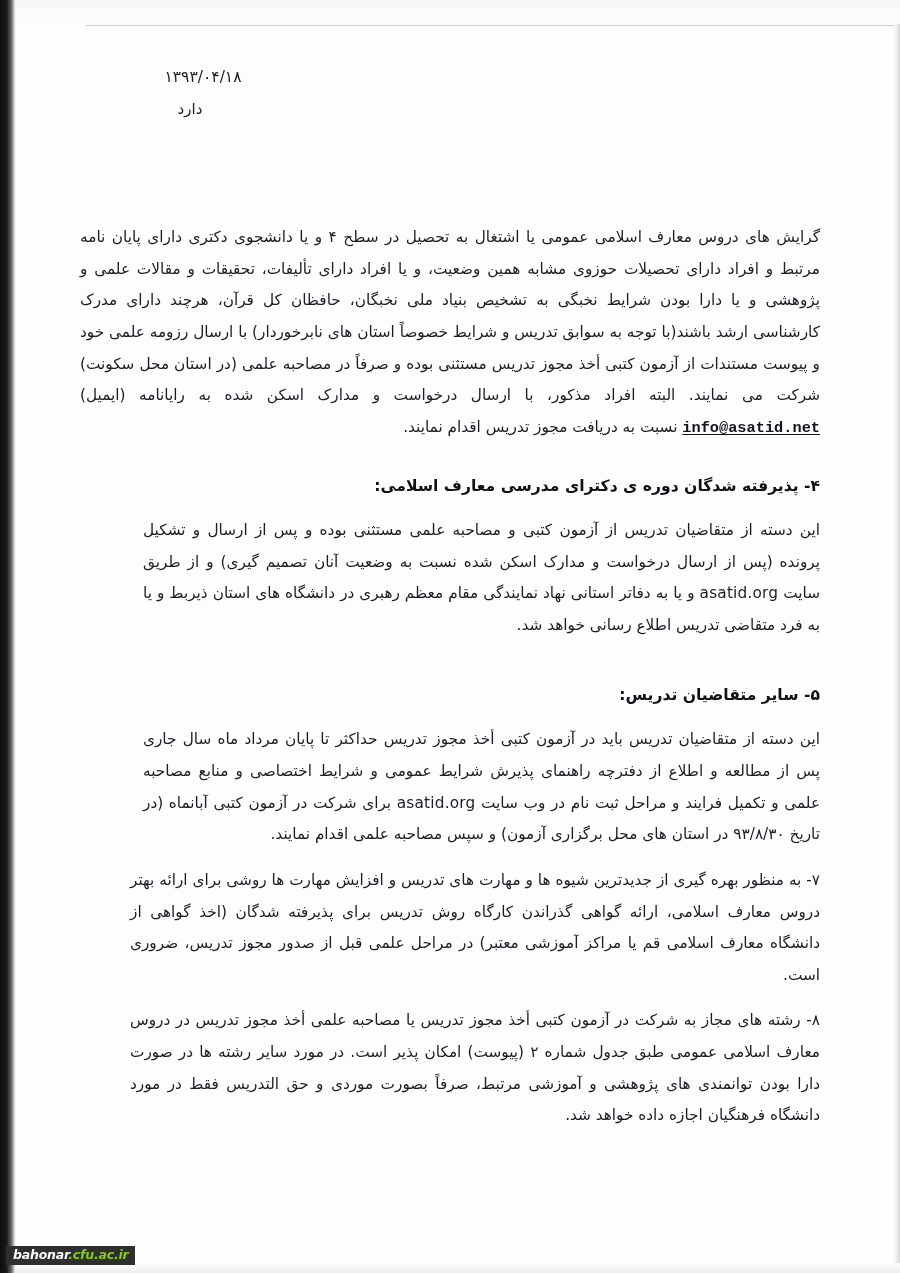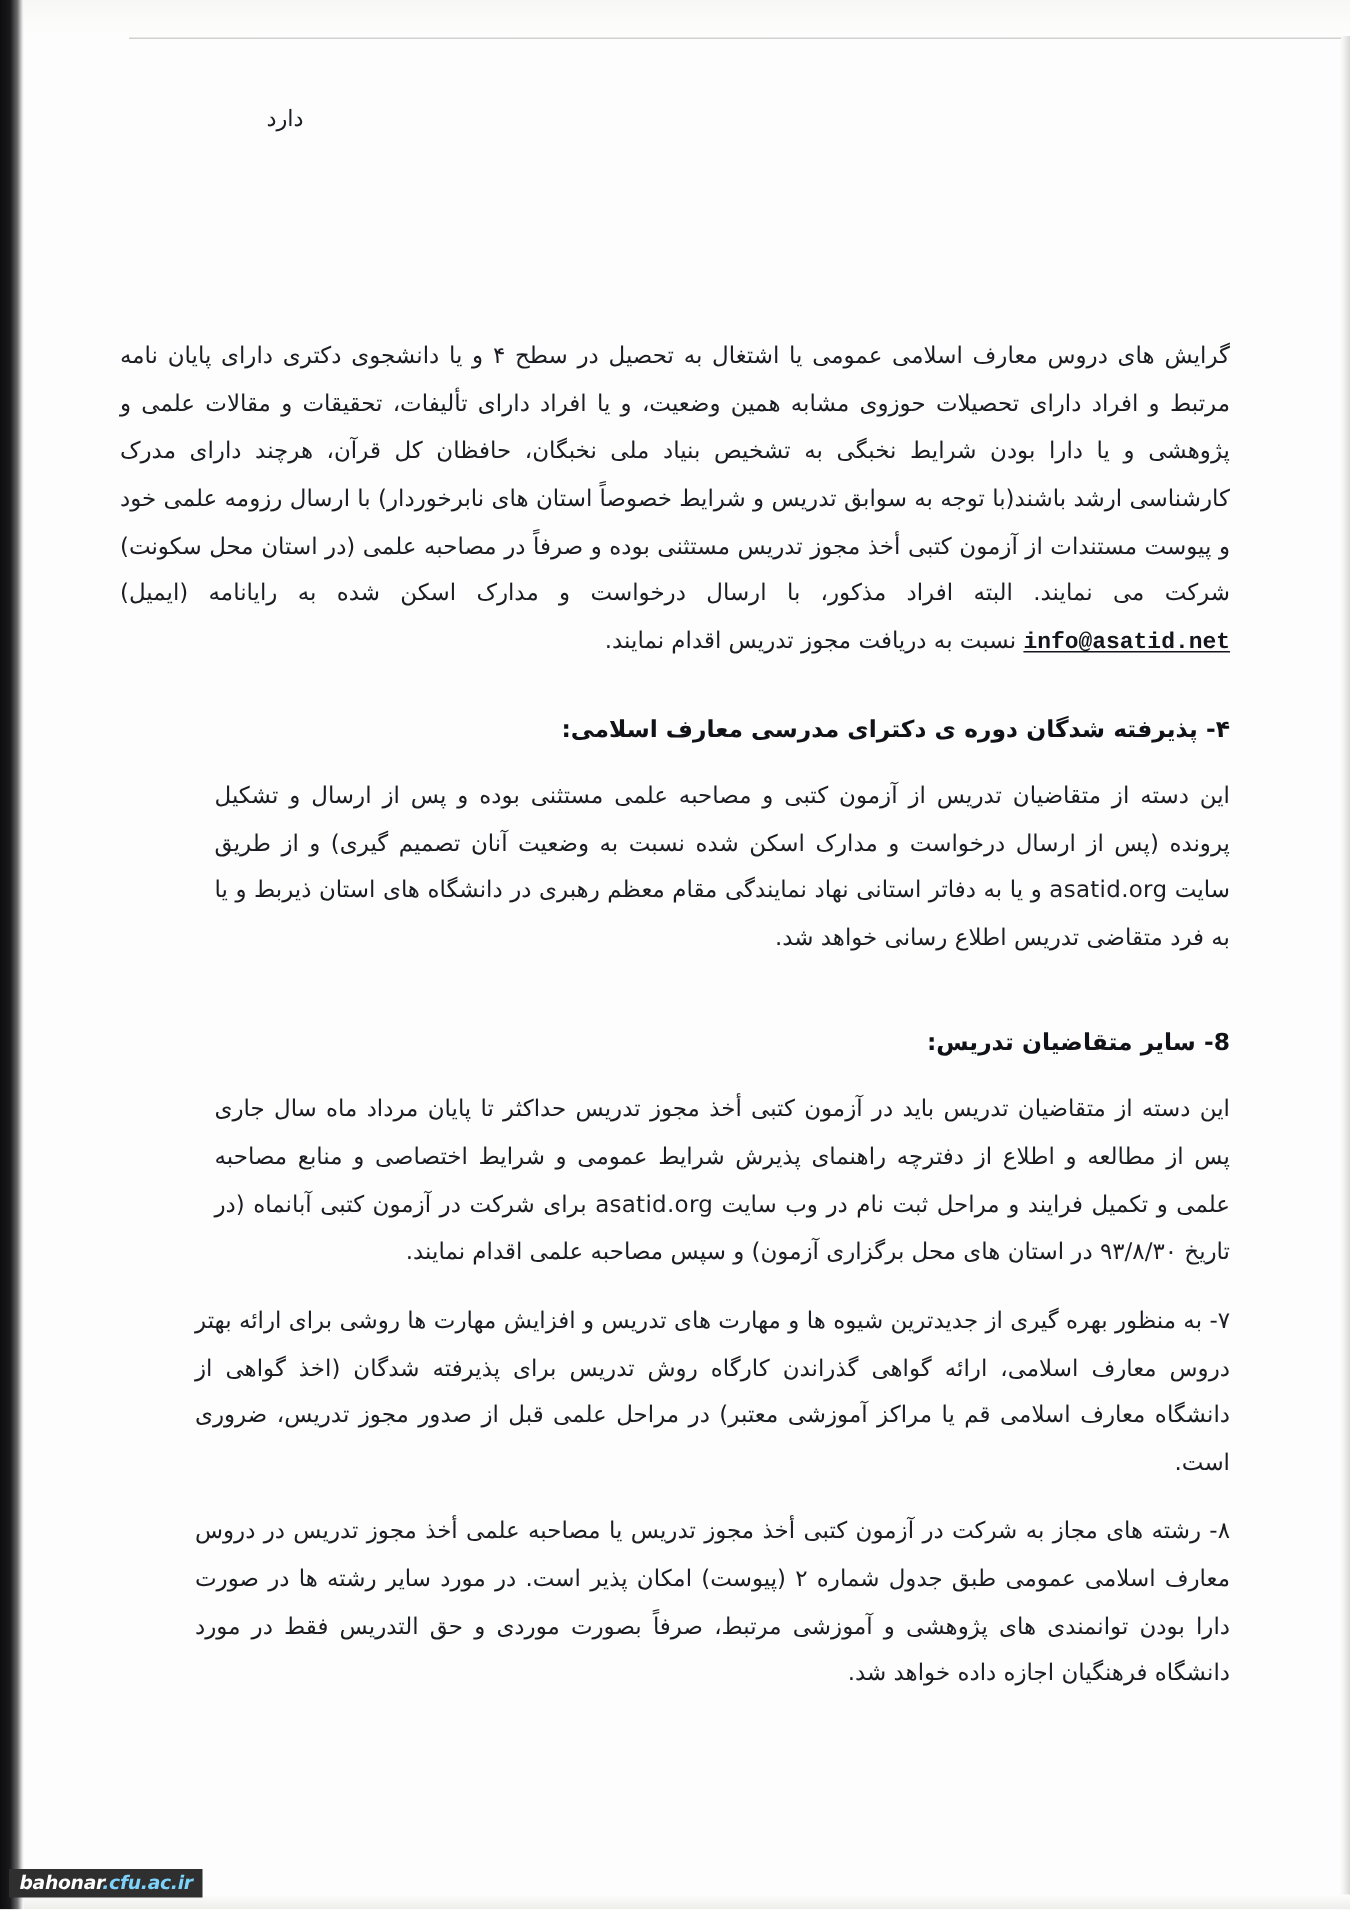--- a/index.html
+++ b/index.html
@@ -147,46 +147,47 @@
     direction: ltr;
     font-family: "DejaVu Sans", "Liberation Sans", sans-serif;
     font-size: 12.5px;
     font-weight: bold;
     font-style: italic;
     letter-spacing: -0.2px;
     line-height: 1;
     white-space: nowrap;
   }
   .watermark .wm-name { color: #ffffff; }
-  .watermark .wm-tld  { color: #7dd3fc; font-style: italic; }
+  .watermark .wm-tld  { color: #84cc16; font-style: italic; }
 </style>
 </head>
 <body>
 
 <div class="page">
 
   <div class="scan-edge-left"></div>
   <div class="scan-edge-right"></div>
   <div class="scan-edge-top"></div>
   <div class="scan-rule-top"></div>
   <div class="scan-edge-bottom"></div>
 
   <div class="letterhead">
+    <div class="lh-line lh-date">۱۳۹۳/۰۴/۱۸</div>
     <div class="lh-line lh-attach">دارد</div>
   </div>
 
   <div class="body-area">
 
     <p class="para para-lead"><span>گرایش های دروس معارف اسلامی عمومی یا اشتغال به تحصیل در سطح ۴ و یا دانشجوی دکتری دارای پایان نامه مرتبط و افراد دارای تحصیلات حوزوی مشابه همین وضعیت، و یا افراد دارای تألیفات، تحقیقات و مقالات علمی و پژوهشی و یا دارا بودن شرایط نخبگی به تشخیص بنیاد ملی نخبگان، حافظان کل قرآن، هرچند دارای مدرک کارشناسی ارشد باشند(با توجه به سوابق تدریس و شرایط خصوصاً استان های نابرخوردار) با ارسال رزومه علمی خود و پیوست مستندات از آزمون کتبی أخذ مجوز تدریس مستثنی بوده و صرفاً در مصاحبه علمی (در استان محل سکونت) شرکت می نمایند. البته افراد مذکور، با ارسال درخواست و مدارک اسکن شده به رایانامه (ایمیل) </span><a class="email-link" href="#">info@asatid.net</a><span> نسبت به دریافت مجوز تدریس اقدام نمایند.</span></p>
 
     <h2 class="heading first">۴- پذیرفته شدگان دوره ی دکترای مدرسی معارف اسلامی:</h2>
 
     <p class="para para-indent"><span>این دسته از متقاضیان تدریس از آزمون کتبی و مصاحبه علمی مستثنی بوده و پس از ارسال و تشکیل پرونده (پس از ارسال درخواست و مدارک اسکن شده نسبت به وضعیت آنان تصمیم گیری) و از طریق سایت </span><span class="site">asatid.org</span><span> و یا به دفاتر استانی نهاد نمایندگی مقام معظم رهبری در دانشگاه های استان ذیربط و یا به فرد متقاضی تدریس اطلاع رسانی خواهد شد.</span></p>
 
-    <h2 class="heading">8- سایر متقاضیان تدریس:</h2>
+    <h2 class="heading">۵- سایر متقاضیان تدریس:</h2>
 
     <p class="para para-indent"><span>این دسته از متقاضیان تدریس باید در آزمون کتبی أخذ مجوز تدریس حداکثر تا پایان مرداد ماه سال جاری پس از مطالعه و اطلاع از دفترچه راهنمای پذیرش شرایط عمومی و شرایط اختصاصی و منابع مصاحبه علمی و تکمیل فرایند و مراحل ثبت نام در وب سایت </span><span class="site">asatid.org</span><span> برای شرکت در آزمون کتبی آبانماه (در تاریخ ۹۳/۸/۳۰ در استان های محل برگزاری آزمون) و سپس مصاحبه علمی اقدام نمایند.</span></p>
 
 
     <p class="para para-indent-sm">۷- به منظور بهره گیری از جدیدترین شیوه ها و مهارت های تدریس و افزایش مهارت ها روشی برای ارائه بهتر دروس معارف اسلامی، ارائه گواهی گذراندن کارگاه روش تدریس برای پذیرفته شدگان (اخذ گواهی از دانشگاه معارف اسلامی قم یا مراکز آموزشی معتبر) در مراحل علمی قبل از صدور مجوز تدریس، ضروری است.</p>
 
     <p class="para para-indent-sm">۸- رشته های مجاز به شرکت در آزمون کتبی أخذ مجوز تدریس یا مصاحبه علمی أخذ مجوز تدریس در دروس معارف اسلامی عمومی طبق جدول شماره ۲ (پیوست) امکان پذیر است. در مورد سایر رشته ها در صورت دارا بودن توانمندی های پژوهشی و آموزشی مرتبط، صرفاً بصورت موردی و حق التدریس  فقط در مورد دانشگاه فرهنگیان اجازه داده خواهد شد.</p>
 
   </div>
 

